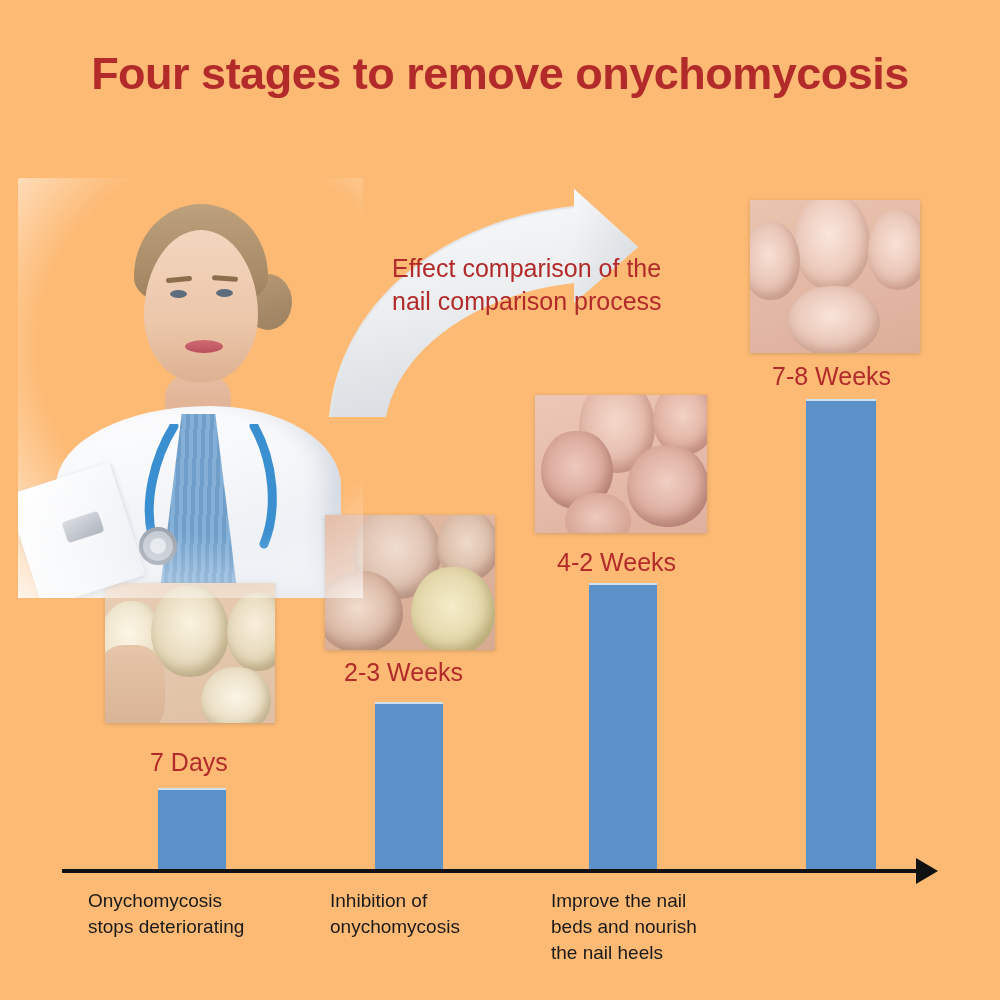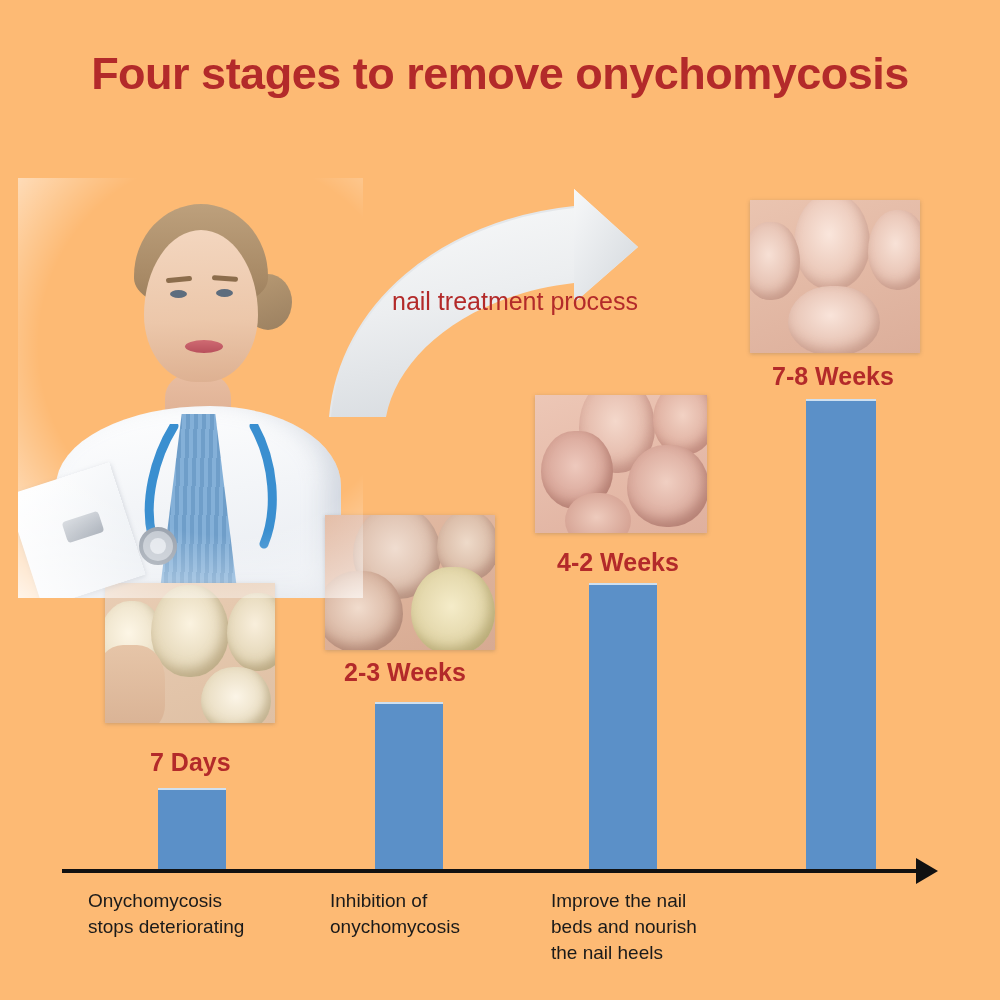--- a/index.html
+++ b/index.html
@@ -126,21 +126,21 @@
 
   
   .photo{
     position:absolute;overflow:hidden;z-index:14;
     box-shadow:0 1px 4px rgba(90,90,90,.3);
   }
   .nail{position:absolute;border-radius:46% 46% 48% 48% / 52% 52% 48% 48%;}
 
   
   .stage-label{
-    position:absolute;font-size:25px;color:#b32a2a;font-weight:700;
+    position:absolute;font-size:25px;color:#b32a2a;font-weight:400;
     white-space:nowrap;z-index:16;
   }
   
   .caption{
     position:absolute;font-size:19px;line-height:26px;color:#1a1a1a;
     z-index:16;
   }
 </style>
 </head>
 <body>
@@ -182,22 +182,22 @@
       <linearGradient id="headGrad" x1="0" y1="0" x2="1" y2="1">
         <stop offset="0%" stop-color="#f7f8f9"></stop>
         <stop offset="100%" stop-color="#d2d7dc"></stop>
       </linearGradient>
     </defs>
     <path d="M10 232 C20 120 120 36 254 22 L254 4 L318 62 L254 118 L254 98 C150 110 78 168 66 232 Z" fill="url(#arrGrad)"></path>
     <path d="M254 22 L254 4 L318 62 L254 118 L254 98 Z" fill="url(#headGrad)"></path>
     <path d="M10 232 C20 120 120 36 254 22" stroke="#e4e7ea" stroke-width="2" fill="none"></path>
   </svg>
   <div class="arrow-text">
-    <br>
-    <span>nail treatment process</span>
+    <span>Effect comparison of the</span><br>
+    <span>nail comparison process</span>
   </div>
 
   <div class="bar" style="left:158px;top:788px;width:68px;height:83px;"></div>
   <div class="bar" style="left:375px;top:702px;width:68px;height:169px;"></div>
   <div class="bar" style="left:589px;top:583px;width:68px;height:288px;"></div>
   <div class="bar" style="left:806px;top:399px;width:70px;height:472px;"></div>
 
   <div class="axis"></div>
   <div class="axis-arrow"></div>
 

